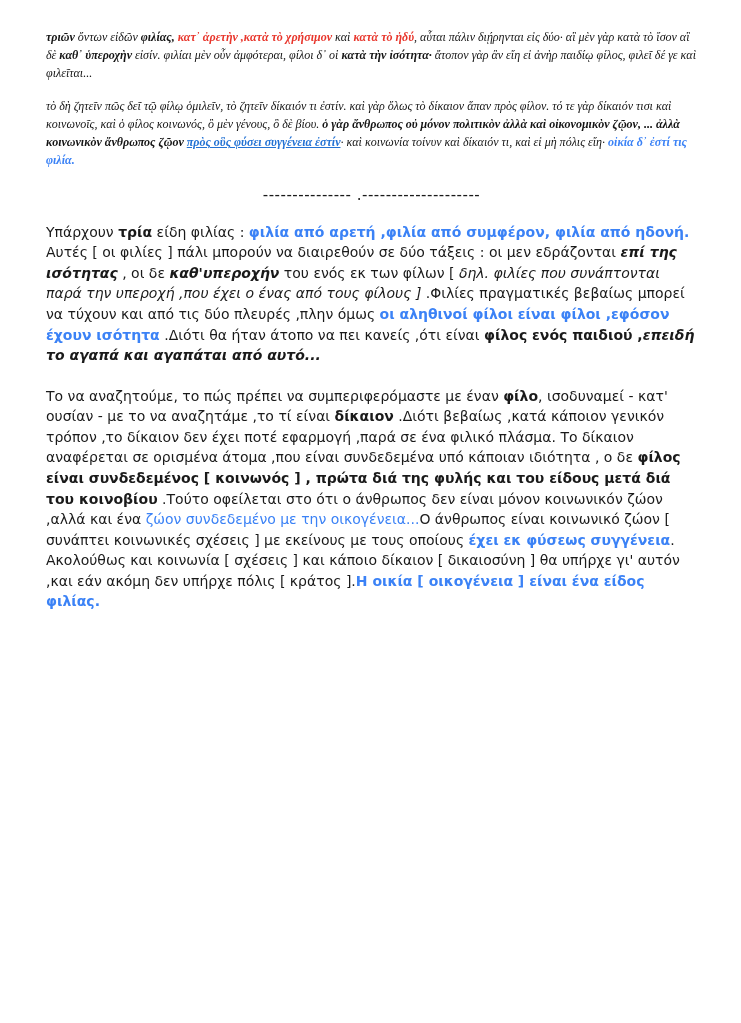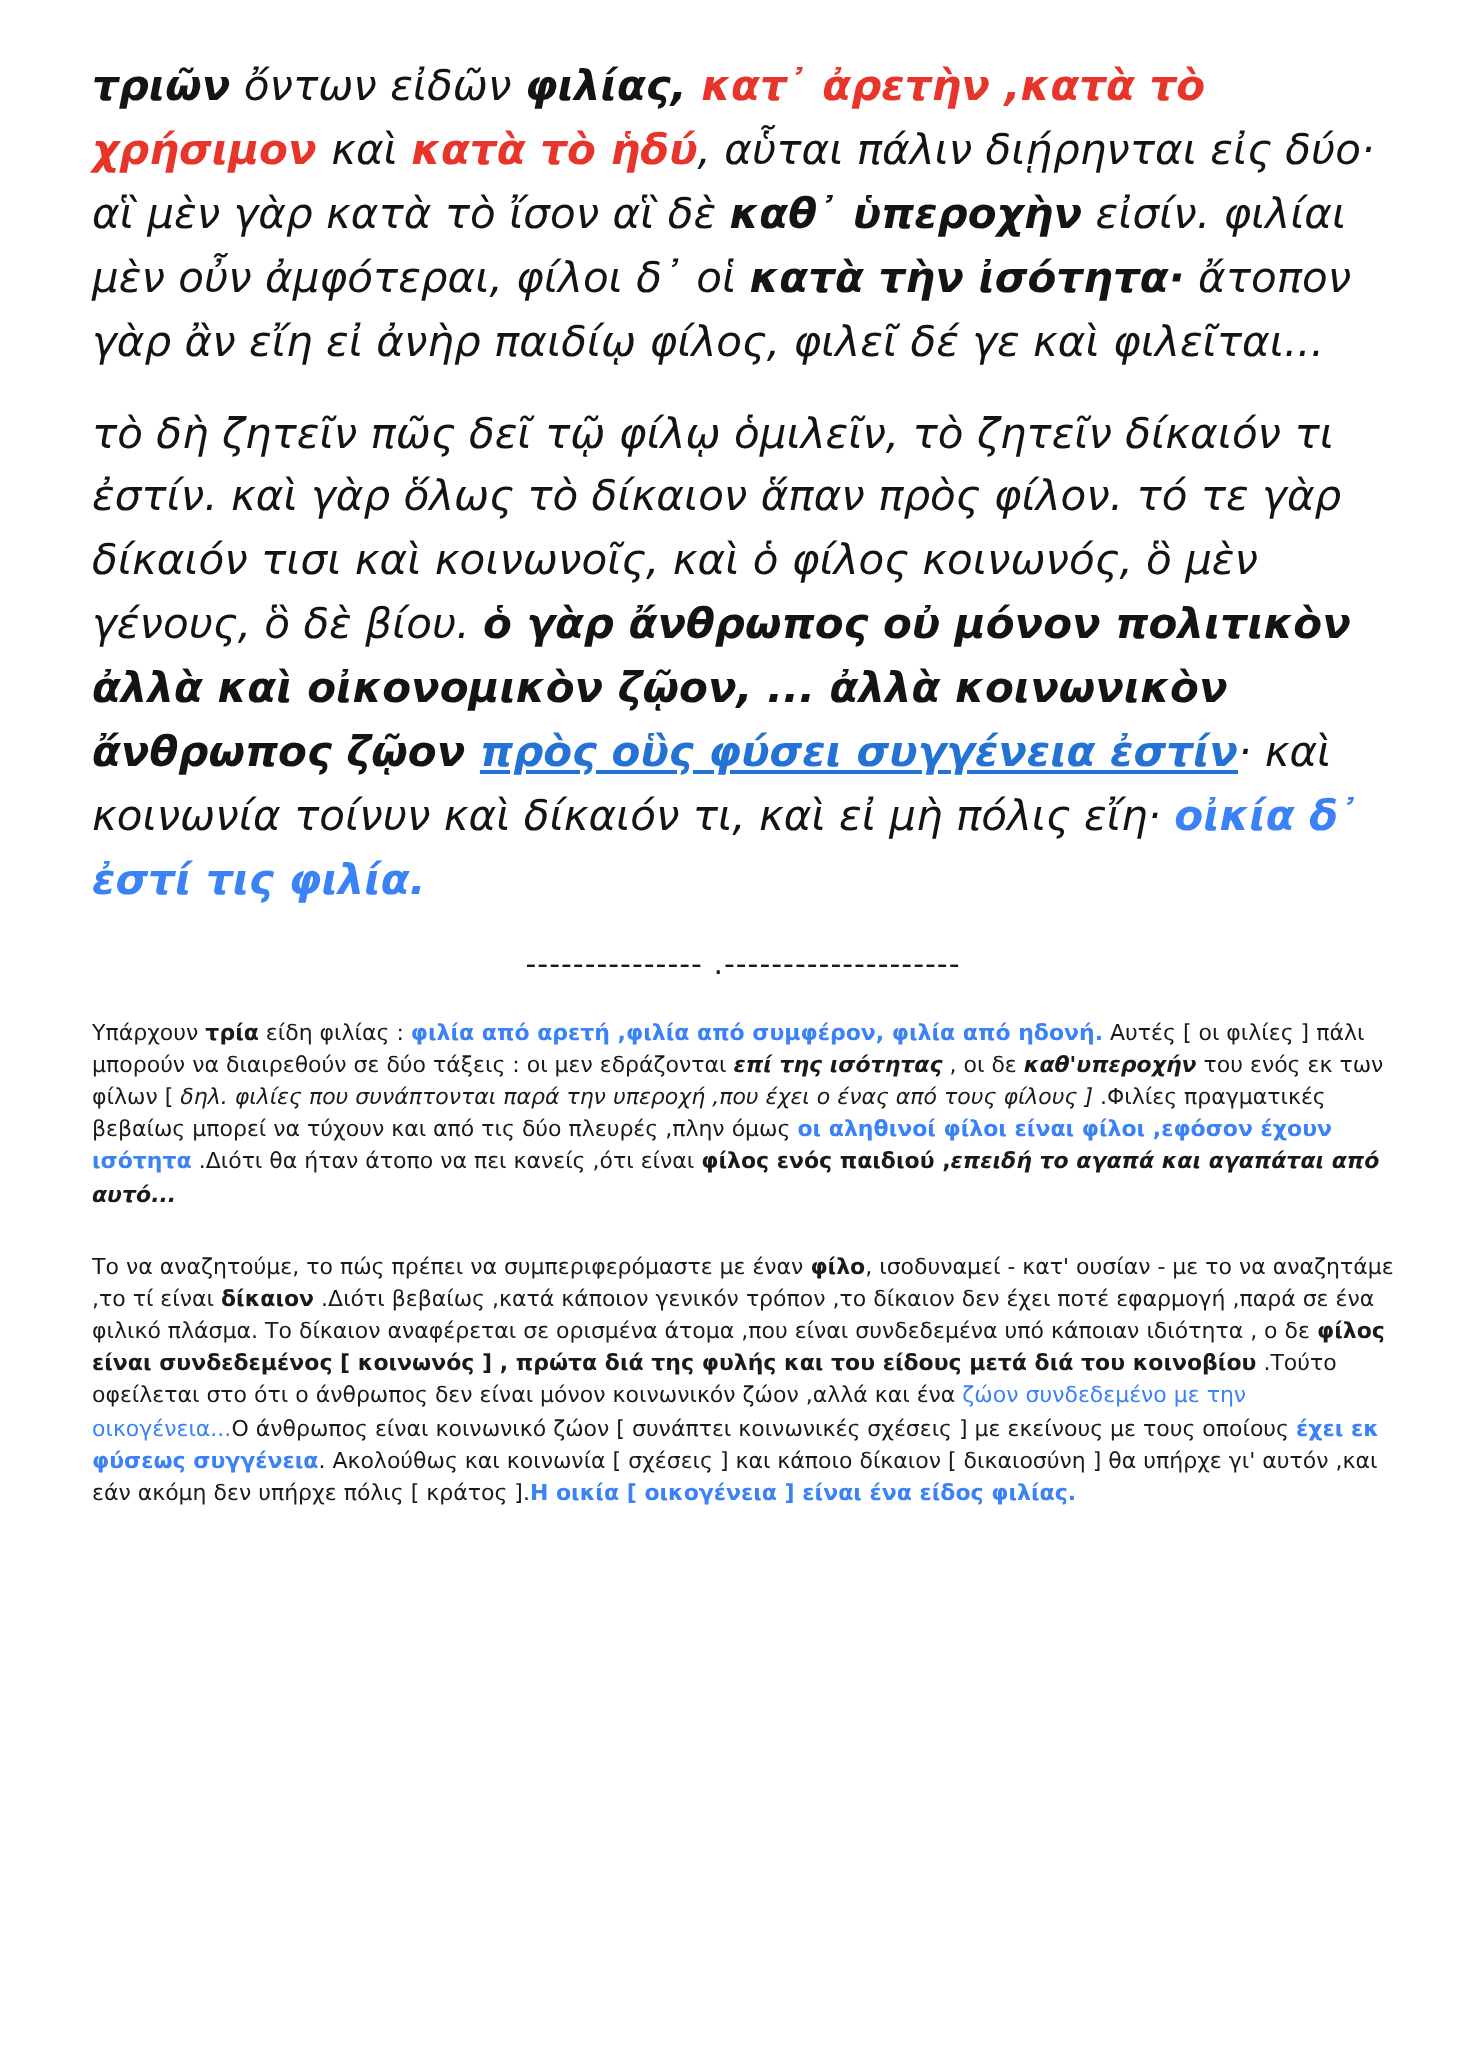--- a/index.html
+++ b/index.html
@@ -16,29 +16,30 @@
     overflow: hidden;
   }
   .page {
     box-sizing: border-box;
     width: 741px;
     height: 1023px;
     padding: 28px 44px 20px 46px;
   }
   p {
     margin: 0 0 14px 0;
-    font-size: 11px;
+    font-size: 14px;
     line-height: 1.47;
     text-align: left;
   }
   .greek-block p {
     font-style: italic;
     font-weight: bold;
-    font-size: 21px;
+    font-size: 12px;
     line-height: 1.52;
+    font-family: Liberation Serif, serif;
   }
   .greek-block {
     margin-bottom: 2px;
   }
   .red { color: #e8352b; }
   .blue { color: #3b82f6; }
   .dark { color: #141414; }
   .blue-link {
     color: #2372d4;
     text-decoration: underline;

